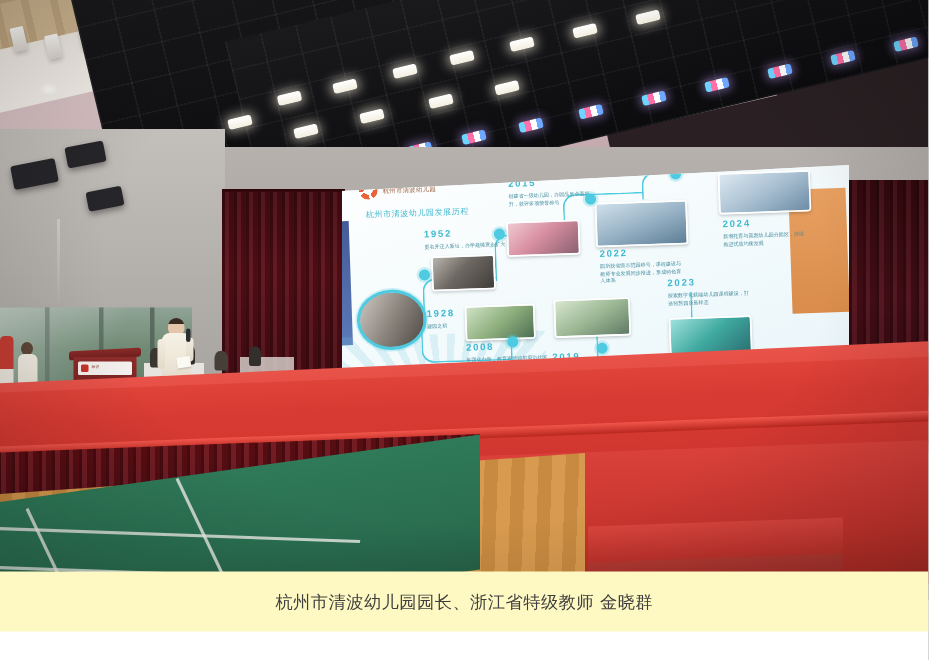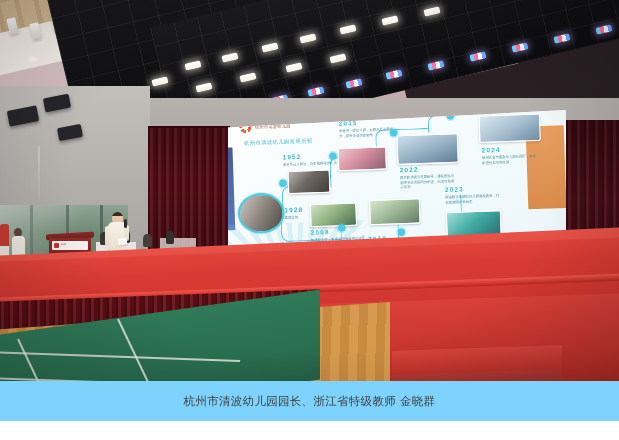--- a/index.html
+++ b/index.html
@@ -186,21 +186,21 @@
   .pl-head{position:absolute;left:2px;top:0;width:8px;height:9px;border-radius:50%;background:#5d4638;}
   .pl-body{position:absolute;left:0;top:8px;width:13px;height:36px;border-radius:4px 4px 1px 1px;
       background:linear-gradient(180deg,#f0ece2,#dfd9cc);}
   .person-far{position:absolute;left:0px;top:224px;width:9px;height:40px;
       background:linear-gradient(180deg,#c43c33 0 55%,#e9e5dc 55% 100%);border-radius:3px;}
 
   .vig{position:absolute;inset:0;pointer-events:none;
       background:radial-gradient(ellipse at 50% 45%,rgba(0,0,0,0) 55%,rgba(0,0,0,.22) 100%);}
 
   
-  .caption-area{position:absolute;left:0;top:381px;width:619px;height:40px;background:#7dd3fc;
+  .caption-area{position:absolute;left:0;top:381px;width:619px;height:40px;background:#fef9c3;
       display:flex;align-items:center;justify-content:center;}
   .caption{font-size:11.5px;color:#3f3f3f;letter-spacing:.3px;
       font-family:"DejaVu Sans","Liberation Sans",sans-serif;}
 </style>
 </head>
 <body>
 
 <div class="page">
 
   <div class="photo">

